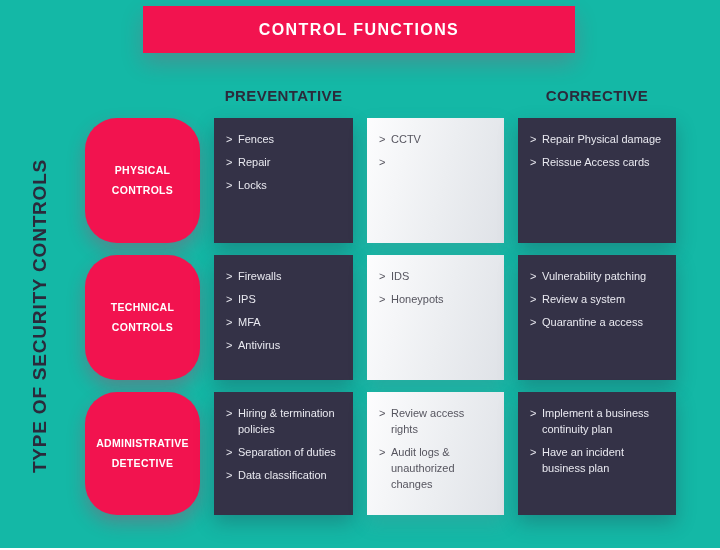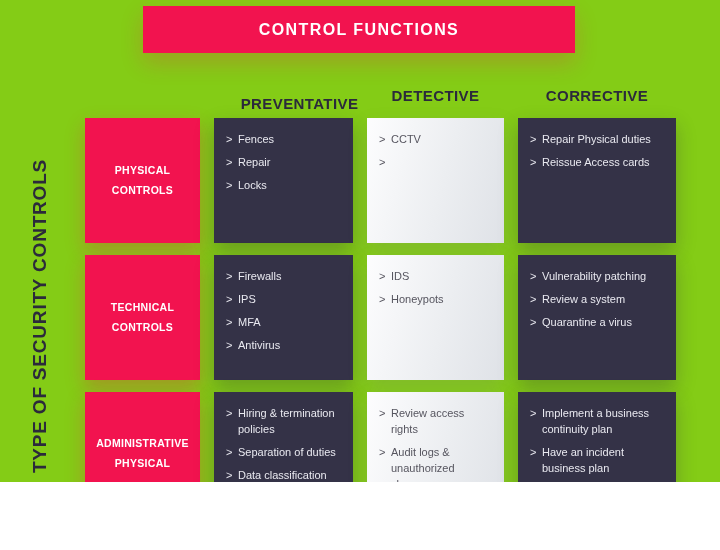--- a/index.html
+++ b/index.html
@@ -1,35 +1,35 @@
 <!DOCTYPE html>
 <html style="--accent-red: #F2134F; --dark-navy: #343247; --light-cell: #ECEEF1; --heading-text: #2B2A3B;"><head>
 <meta charset="utf-8">
 <style>
   * { margin:0; padding:0; box-sizing:border-box; }
   html,body { background:#ffffff; }
   .canvas {
-    position:relative; width:720px; height:482px; background:#84cc16;
+    position:relative; width:720px; height:548px; background:#14b8a6;
     font-family:"Liberation Sans", sans-serif; overflow:hidden;
   }
   .banner {
     position:absolute; left:143px; top:6px; width:432px; height:47px;
     background:var(--accent-red,#F2134F);
     display:flex; align-items:center; justify-content:center;
     box-shadow:0 10px 22px rgba(242,19,79,0.22);
   }
   .banner-title {
     color:#ffffff; font-weight:bold; font-size:16px; letter-spacing:1.4px;
   }
   .col-h {
     position:absolute; top:87px; text-align:center;
     color:var(--heading-text,#2B2A3B); font-weight:bold; font-size:15px;
     letter-spacing:0.4px;
   }
-  .col-h.prev { left:230px; width:139px;margin-top:8px; }
+  .col-h.prev { left:214px; width:139px; }
   .col-h.det  { left:367px; width:137px; }
   .col-h.corr { left:518px; width:158px; }
   .y-label {
     position:absolute; left:40px; top:316px;
     transform:translate(-50%,-50%) rotate(-90deg);
     transform-origin:center; white-space:nowrap;
     color:var(--heading-text,#2B2A3B); font-weight:bold; font-size:19px;
     letter-spacing:0.8px;
   }
   .grid {
@@ -38,20 +38,21 @@
     grid-template-columns:115px 139px 137px 158px;
     grid-template-rows:125px 125px 123px;
     column-gap:14px; row-gap:12px;
   }
   .label-cell {
     background:var(--accent-red,#F2134F); color:#ffffff;
     font-weight:bold; font-size:10.5px; letter-spacing:0.3px;
     display:flex; align-items:center; justify-content:center;
     text-align:center; line-height:1.9; padding:0 6px;
     box-shadow:0 8px 18px rgba(242,19,79,0.28);
+    border-radius:32px;
   }
   .cell { padding:14px 12px 10px 12px; }
   .cell.dark {
     background:var(--dark-navy,#343247); color:#E9E9F0;
     box-shadow:0 8px 18px rgba(40,38,60,0.28);
   }
   .cell.light {
     background:linear-gradient(105deg,#fdfdfe 0%, var(--light-cell,#ECEEF1) 55%, #dfe2e7 100%);
     color:#56555F; padding-right:28px;
     box-shadow:0 8px 18px rgba(120,120,135,0.20);
@@ -62,21 +63,20 @@
 </head>
 <body>
 
 <div class="canvas">
 
   <div class="banner">
     <span class="banner-title">CONTROL FUNCTIONS</span>
   </div>
 
   <div class="col-h prev">PREVENTATIVE</div>
-  <div class="col-h det">DETECTIVE</div>
   <div class="col-h corr">CORRECTIVE</div>
 
   <div class="y-label">TYPE OF SECURITY CONTROLS</div>
 
   <div class="grid">
 
     <div class="label-cell">PHYSICAL CONTROLS</div>
     <div class="cell dark">
       <div class="item">
           <span class="chev">&gt;</span>
@@ -96,21 +96,21 @@
           <span class="chev">&gt;</span>
           <span>CCTV</span>
         </div>
       <div class="item">
           <span class="chev">&gt;</span>
         </div>
     </div>
     <div class="cell dark">
       <div class="item">
           <span class="chev">&gt;</span>
-          <span>Repair Physical duties</span>
+          <span>Repair Physical damage</span>
         </div>
       <div class="item">
           <span class="chev">&gt;</span>
           <span>Reissue Access cards</span>
         </div>
     </div>
 
     <div class="label-cell">TECHNICAL CONTROLS</div>
     <div class="cell dark">
       <div class="item">
@@ -144,25 +144,25 @@
       <div class="item">
           <span class="chev">&gt;</span>
           <span>Vulnerability patching</span>
         </div>
       <div class="item">
           <span class="chev">&gt;</span>
           <span>Review a system</span>
         </div>
       <div class="item">
           <span class="chev">&gt;</span>
-          <span>Quarantine a virus</span>
+          <span>Quarantine a access</span>
         </div>
     </div>
 
-    <div class="label-cell">ADMINISTRATIVE PHYSICAL</div>
+    <div class="label-cell">ADMINISTRATIVE DETECTIVE</div>
     <div class="cell dark">
       <div class="item">
           <span class="chev">&gt;</span>
           <span>Hiring &amp; termination policies</span>
         </div>
       <div class="item">
           <span class="chev">&gt;</span>
           <span>Separation of duties</span>
         </div>
       <div class="item">

